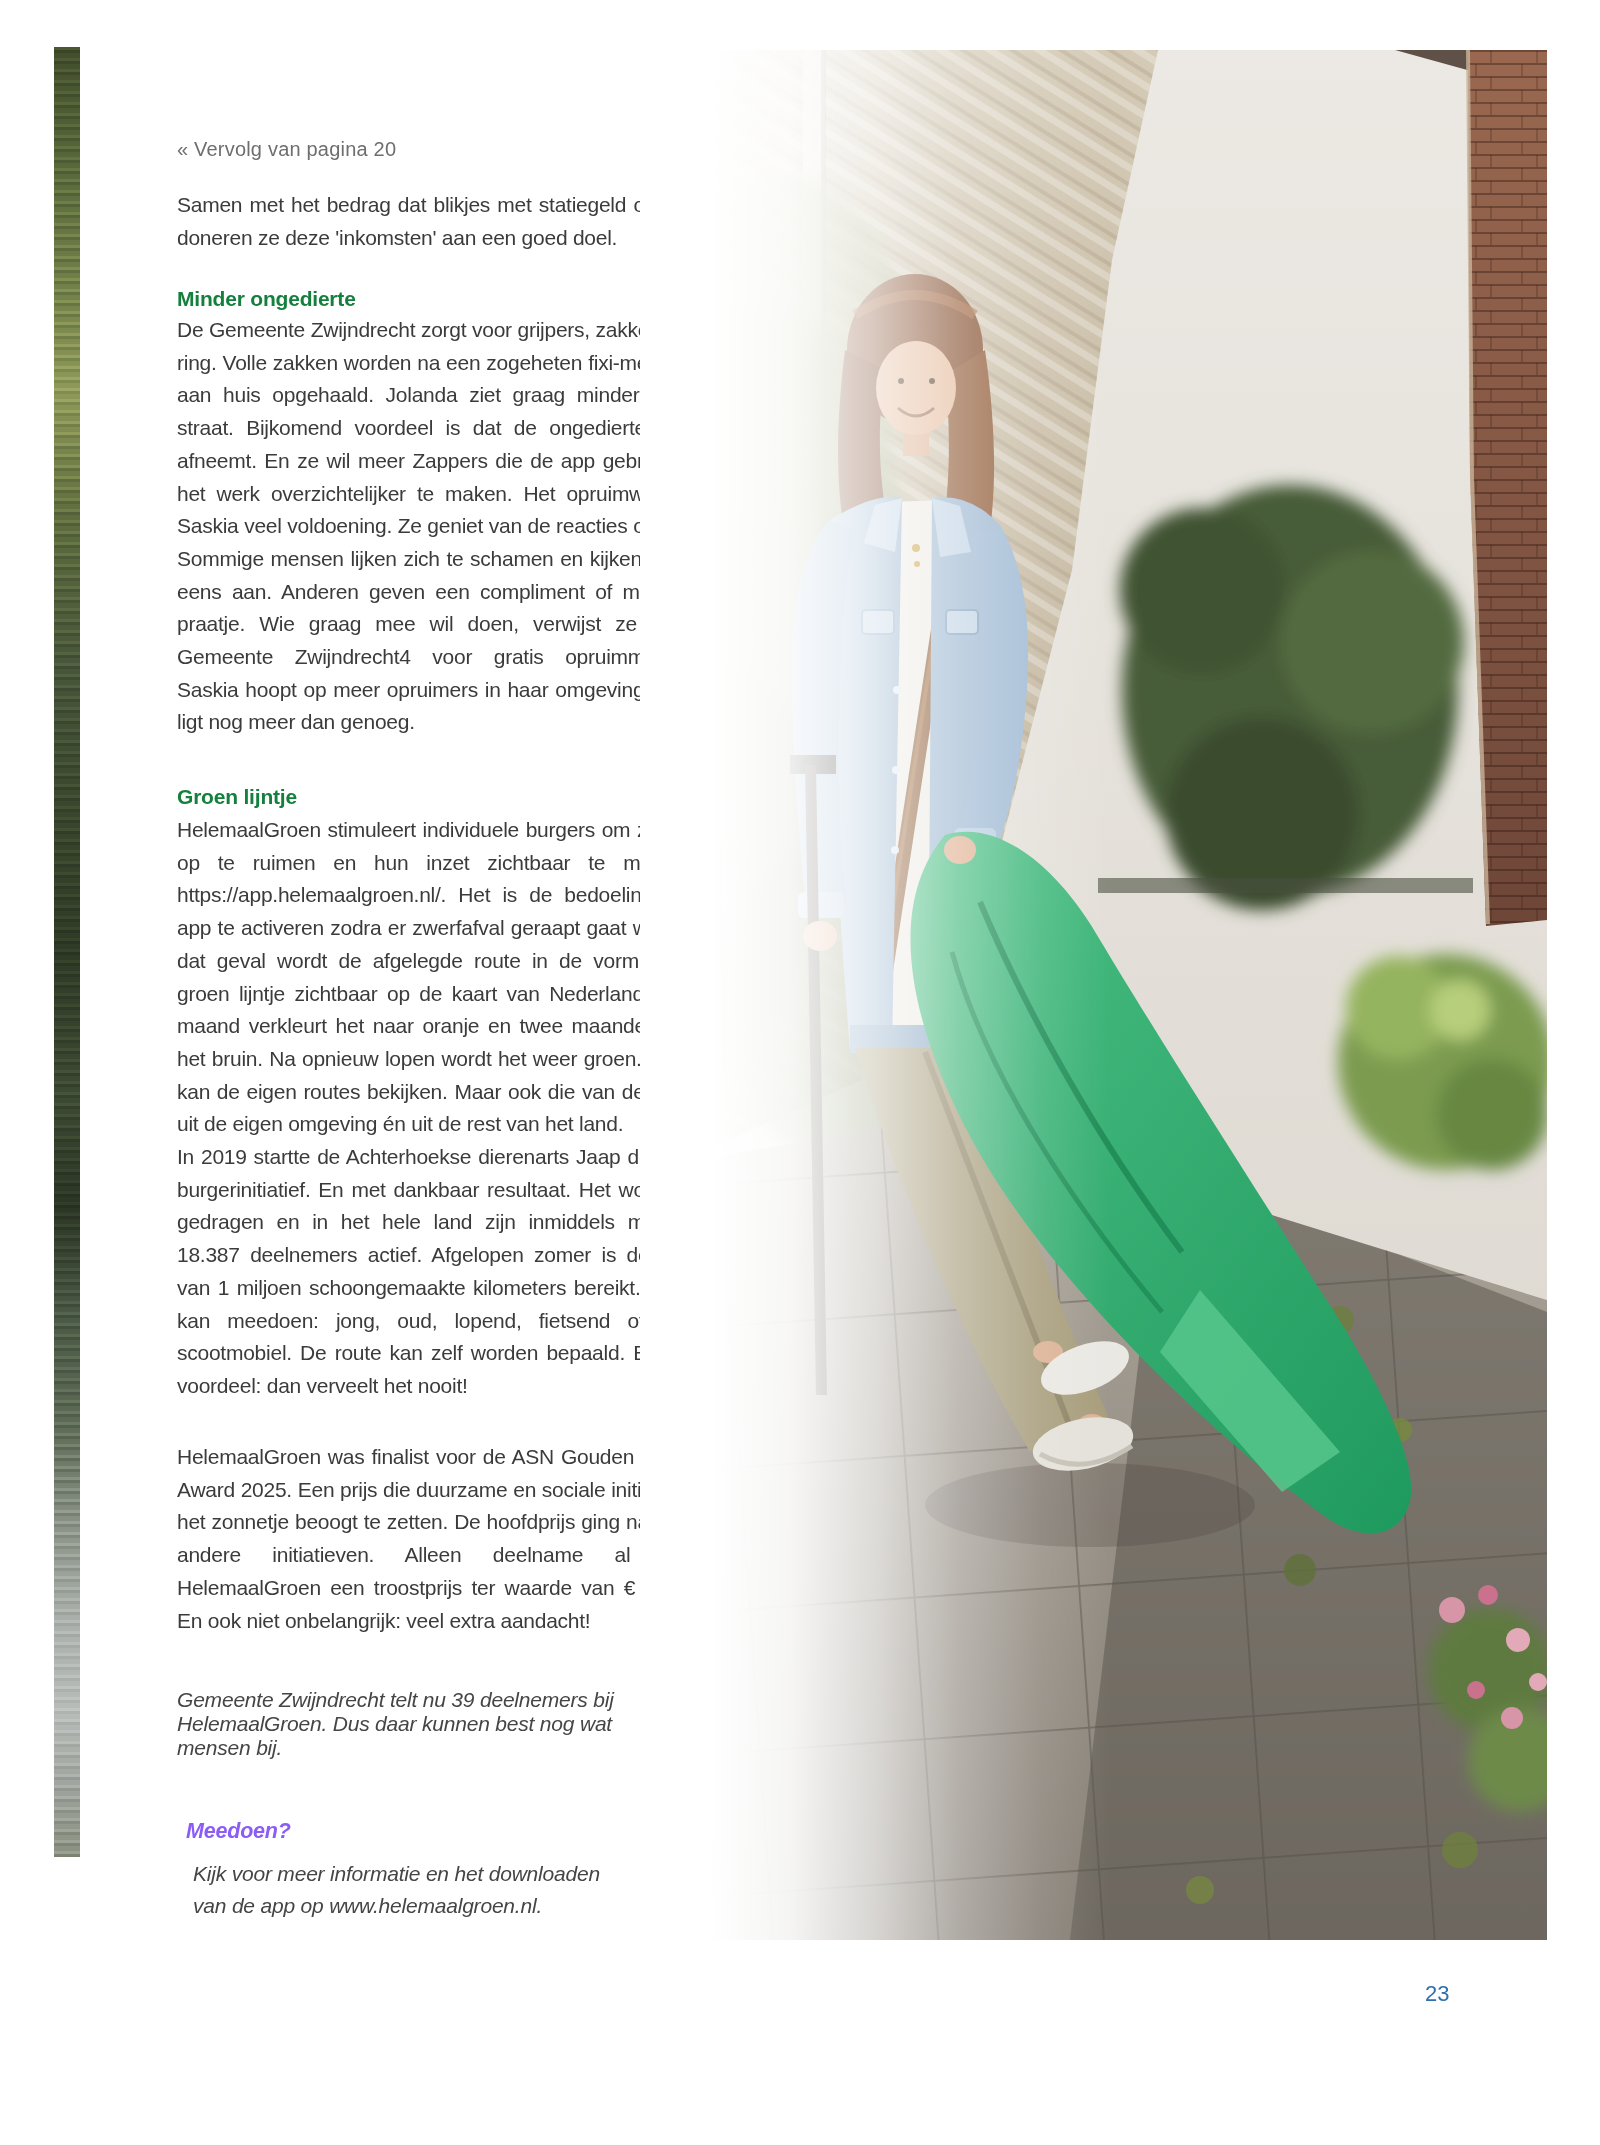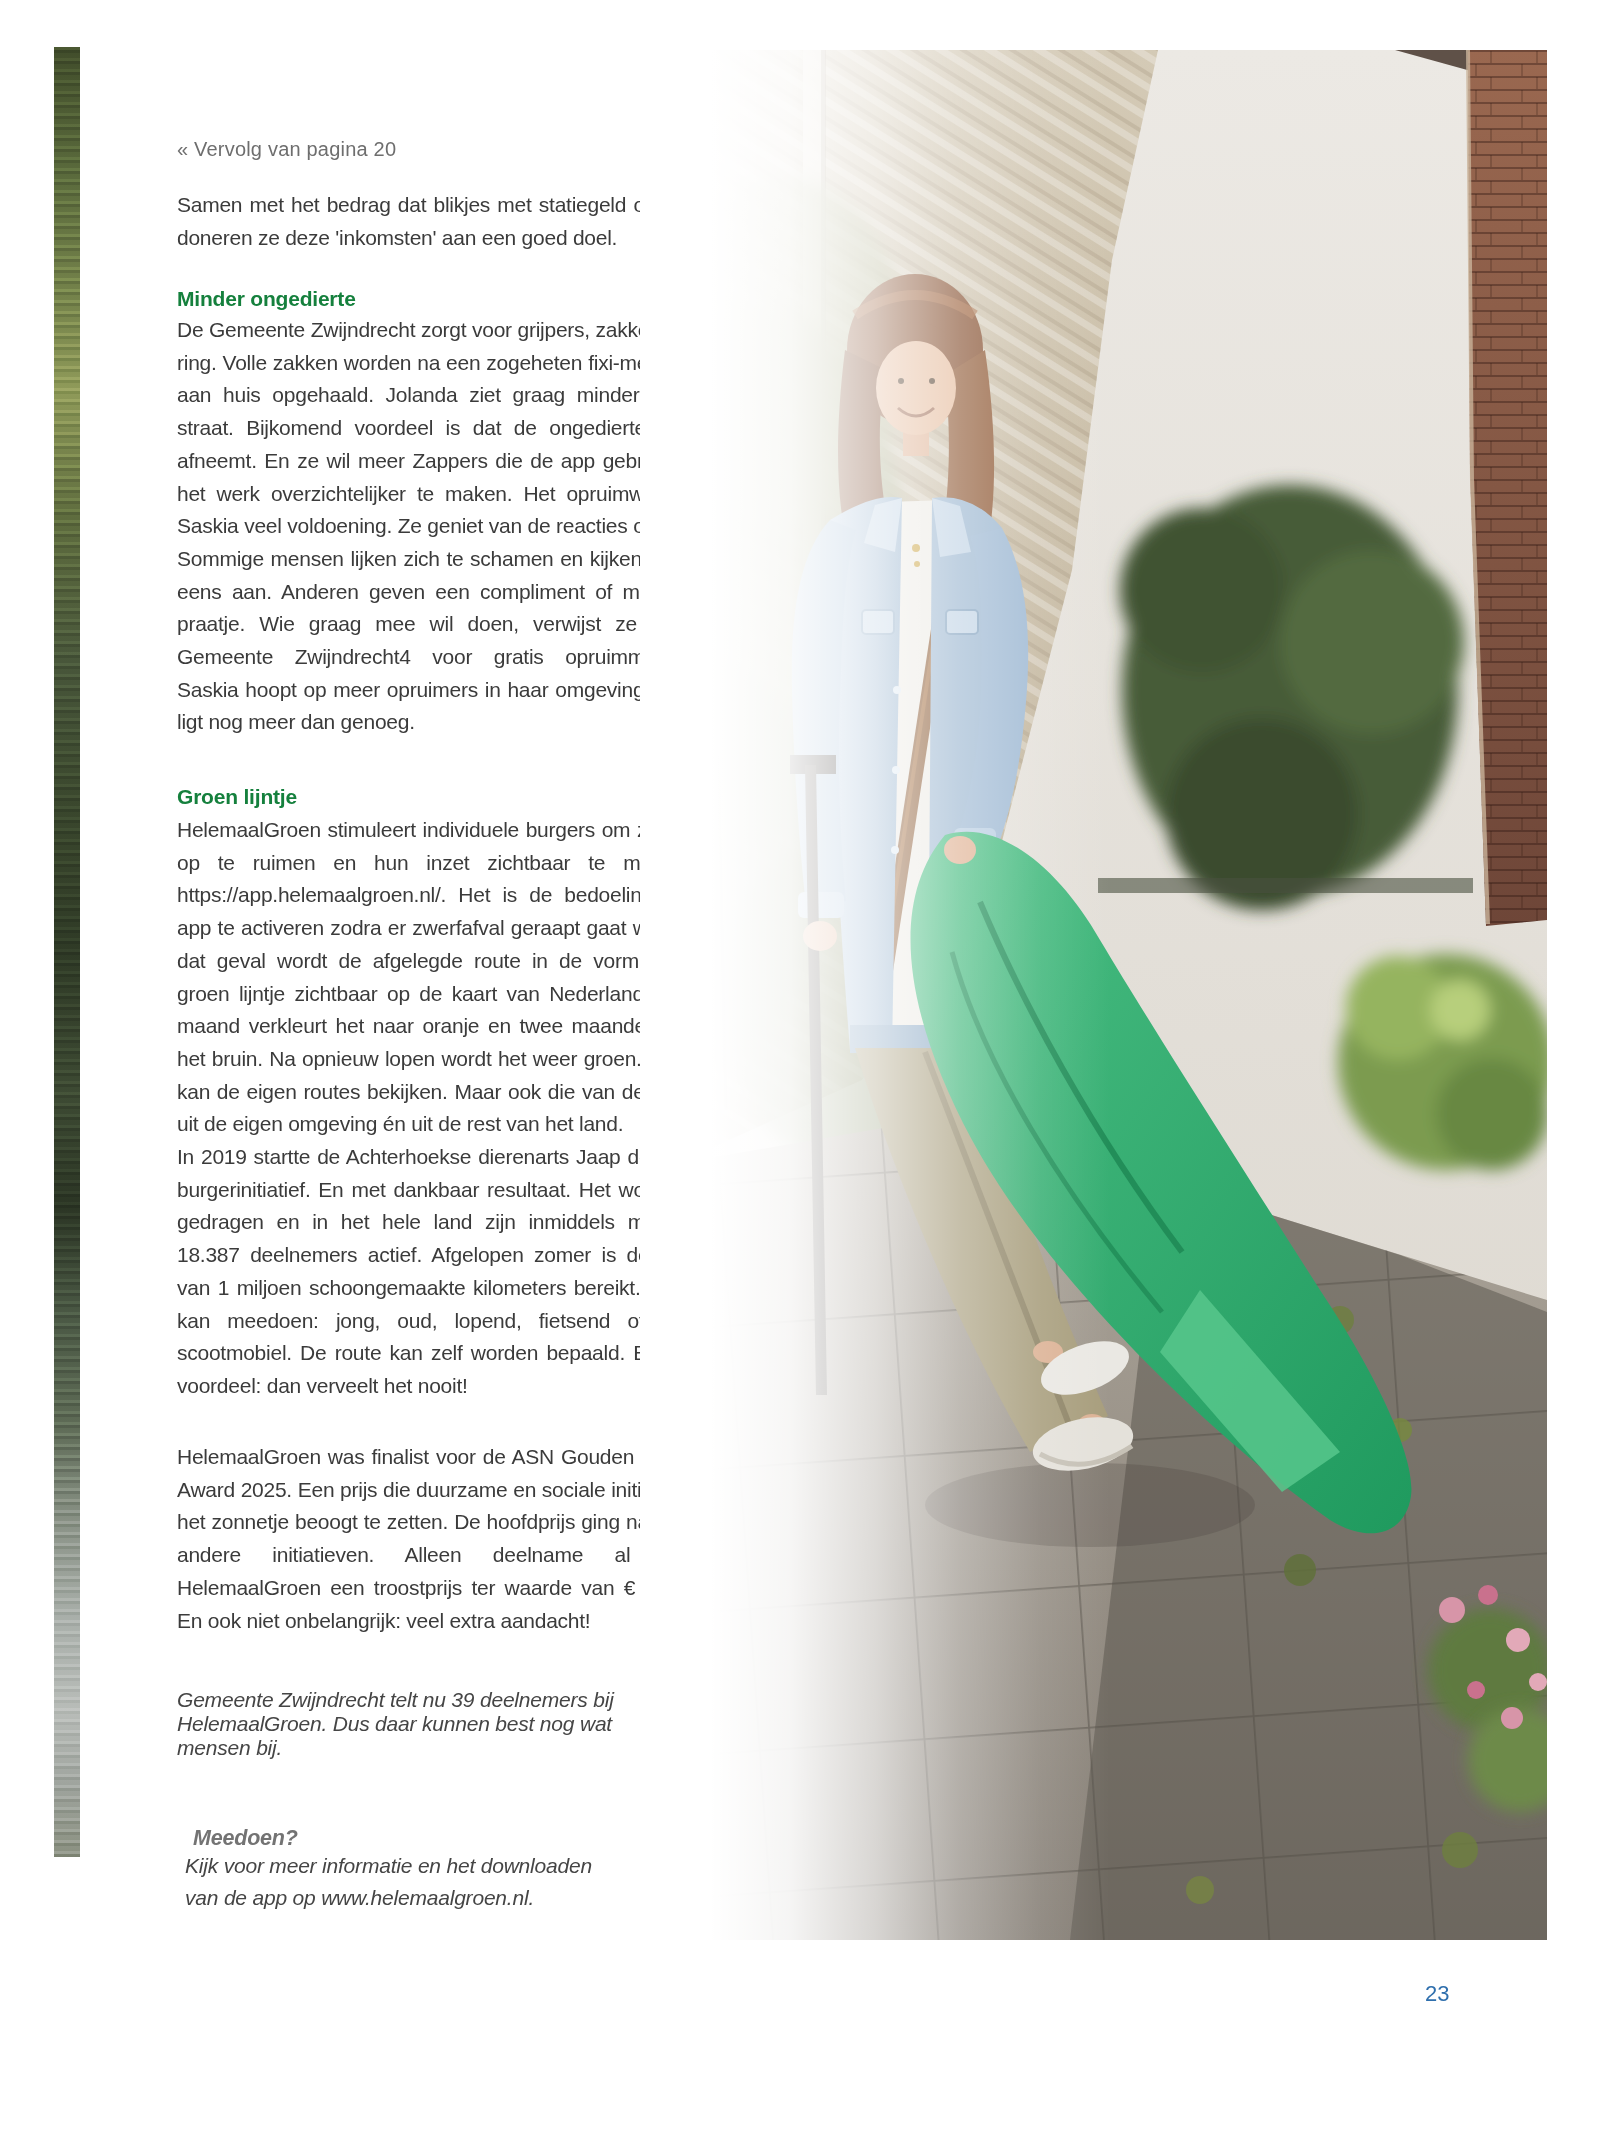--- a/index.html
+++ b/index.html
@@ -39,25 +39,25 @@
   .p-block{position:absolute;left:177px;width:552px;text-align:justify;margin:0;}
   .p-block p{margin:0;}
   .p-minder{top:314px;}
   .p-groen{top:814px;}
   .p-award{top:1441px;}
   .note{
     position:absolute;left:177px;top:1688px;width:445px;margin:0;
     font-style:italic;font-size:21px;line-height:24px;color:#454545;letter-spacing:-0.2px;
   }
   .cta-h{
-    position:absolute;left:177px;top:1810px;margin:16px;
-    font-style:italic;font-weight:bold;font-size:21.5px;color:#737373;letter-spacing:-0.2px;
+    position:absolute;left:177px;top:1810px;margin:9px;
+    font-style:italic;font-weight:bold;font-size:21.5px;color:#8b5cf6;letter-spacing:-0.2px;
   }
   .cta{
-    position:absolute;left:177px;top:1842px;width:445px;margin:8px;
+    position:absolute;left:177px;top:1842px;width:445px;margin:16px;
     font-style:italic;font-size:21px;line-height:32px;color:#454545;letter-spacing:-0.2px;
   }
   .pagenum{position:absolute;left:1393px;top:1981px;font-size:22px;color:#2f6fad;margin-left:32px;}
 
   
   .photo{
     position:absolute;left:640px;top:50px;width:907px;height:1890px;margin:0;overflow:hidden;
   }
   .photo svg{display:block;width:100%;height:100%;}
   .photo .fade{

